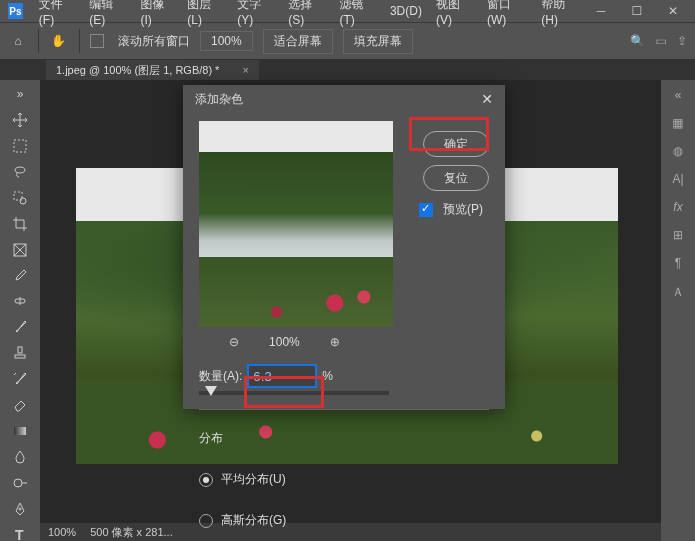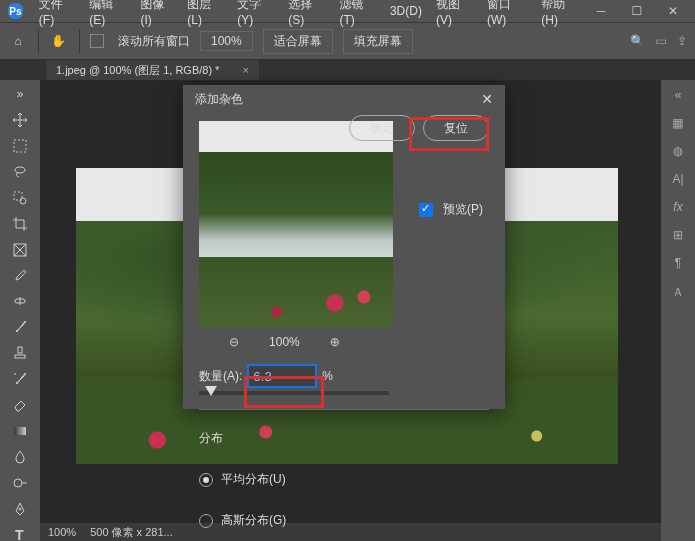--- a/index.html
+++ b/index.html
@@ -1,17 +1,17 @@
 <!DOCTYPE html>
 <html><head>
 <meta charset="utf-8">
 <style>
 body{margin:0;background:#323232;font-family:"Microsoft YaHei",sans-serif;color:#ddd;font-size:12px;overflow:hidden;width:695px;height:541px;position:relative}
 .menubar{background:#535353;height:22px;display:flex;align-items:center;padding:0 8px;gap:2px}
-.logo{width:16px;height:16px;background:#2a7de1;border-radius:6px;display:flex;align-items:center;justify-content:center;font-size:10px;font-weight:bold;color:#fff;margin-right:8px}
+.logo{width:16px;height:16px;background:#2a7de1;border-radius:0;display:flex;align-items:center;justify-content:center;font-size:10px;font-weight:bold;color:#fff;margin-right:8px}
 .menu-item{padding:2px 6px;color:#ddd;cursor:pointer}
 .win-controls{margin-left:auto;display:flex;gap:8px}
 .win-btn{width:28px;height:18px;display:flex;align-items:center;justify-content:center;color:#ccc}
 .optionbar{background:#535353;height:36px;display:flex;align-items:center;padding:0 8px;gap:10px;border-top:1px solid #383838}
 .home-icon,.hand-icon{width:20px;height:20px;display:flex;align-items:center;justify-content:center;color:#ccc}
 .vdiv{width:1px;height:24px;background:#383838}
 .chk{width:12px;height:12px;border:1px solid #888;margin-right:4px}
 .opt-label{color:#ddd}
 .zoom-box{border:1px solid #666;padding:2px 10px;color:#ddd}
 .opt-btn{border:1px solid #666;padding:3px 10px;color:#ddd}
@@ -44,21 +44,21 @@
 .hl1{left:244px;top:376px;width:74px;height:26px}
 .hl2{left:409px;top:117px;width:74px;height:28px}
 .slider{width:190px;height:4px;background:#3a3a3a;position:relative;margin-bottom:14px}
 .slider-thumb{position:absolute;left:6px;top:-5px;width:0;height:0;border-left:6px solid transparent;border-right:6px solid transparent;border-top:10px solid #ddd}
 .group{border-top:1px solid #666;padding-top:20px;margin-top:6px}
 .group-title{margin-bottom:8px}
 .radio-row{display:flex;align-items:center;gap:8px;margin:24px 0}
 .radio{width:12px;height:12px;border:1px solid #aaa;border-radius:50%;display:flex;align-items:center;justify-content:center}
 .radio.on::after{content:"";width:6px;height:6px;background:#ddd;border-radius:50%}
 .chk-row{display:flex;align-items:center;gap:6px;margin-top:12px}
-.dlg-btns{position:absolute;right:16px;top:30px;display:flex;flex-direction:row;gap:8px}
+.dlg-btns{position:absolute;right:16px;top:46px;display:flex;flex-direction:column;gap:8px}
 .dlg-btn{width:64px;height:24px;border:1px solid #aaa;border-radius:14px;display:flex;align-items:center;justify-content:center;color:#ddd}
 .chk-preview{position:absolute;right:22px;top:116px;display:flex;align-items:center;gap:6px}
 .chk-preview .chk{background:#1473e6;border-color:#1473e6;position:relative}
 .chk-preview .chk::after{content:"✓";position:absolute;left:1px;top:-2px;color:#fff;font-size:11px}
 </style>
 </head>
 <body>
 
 <div class="menubar">
   <div class="logo">Ps</div>

